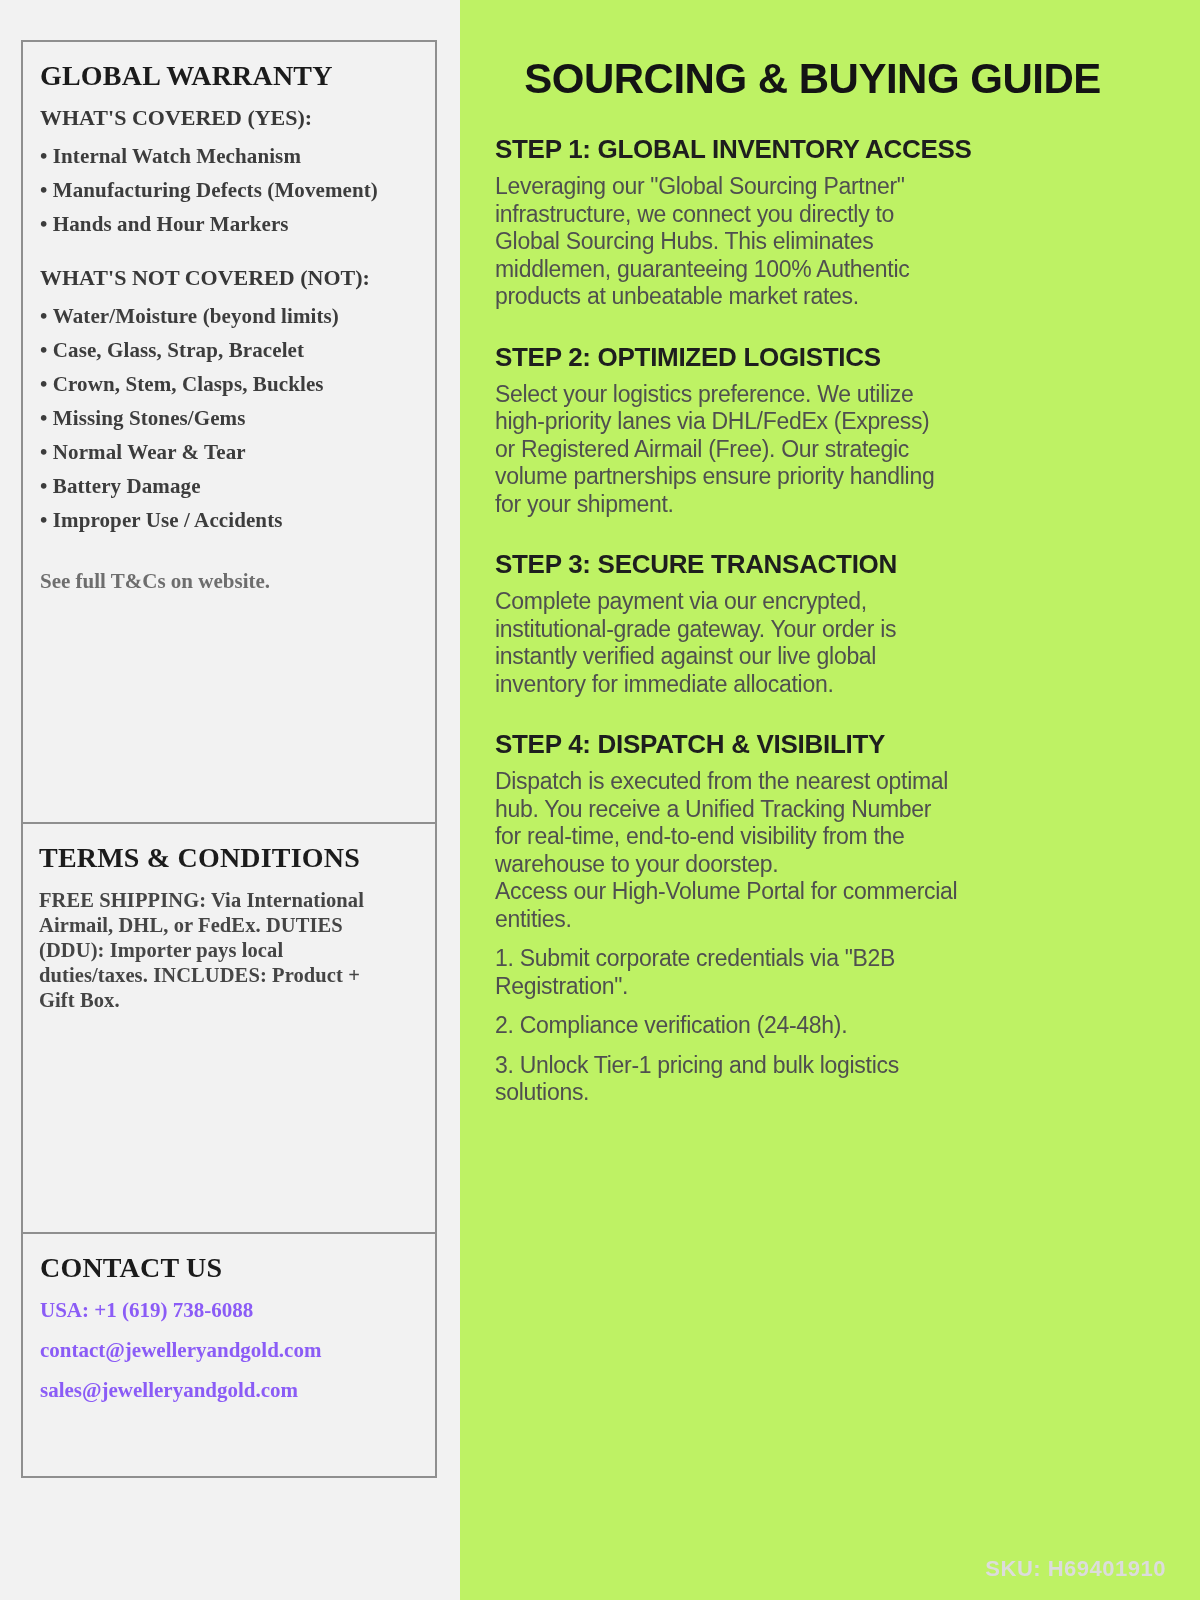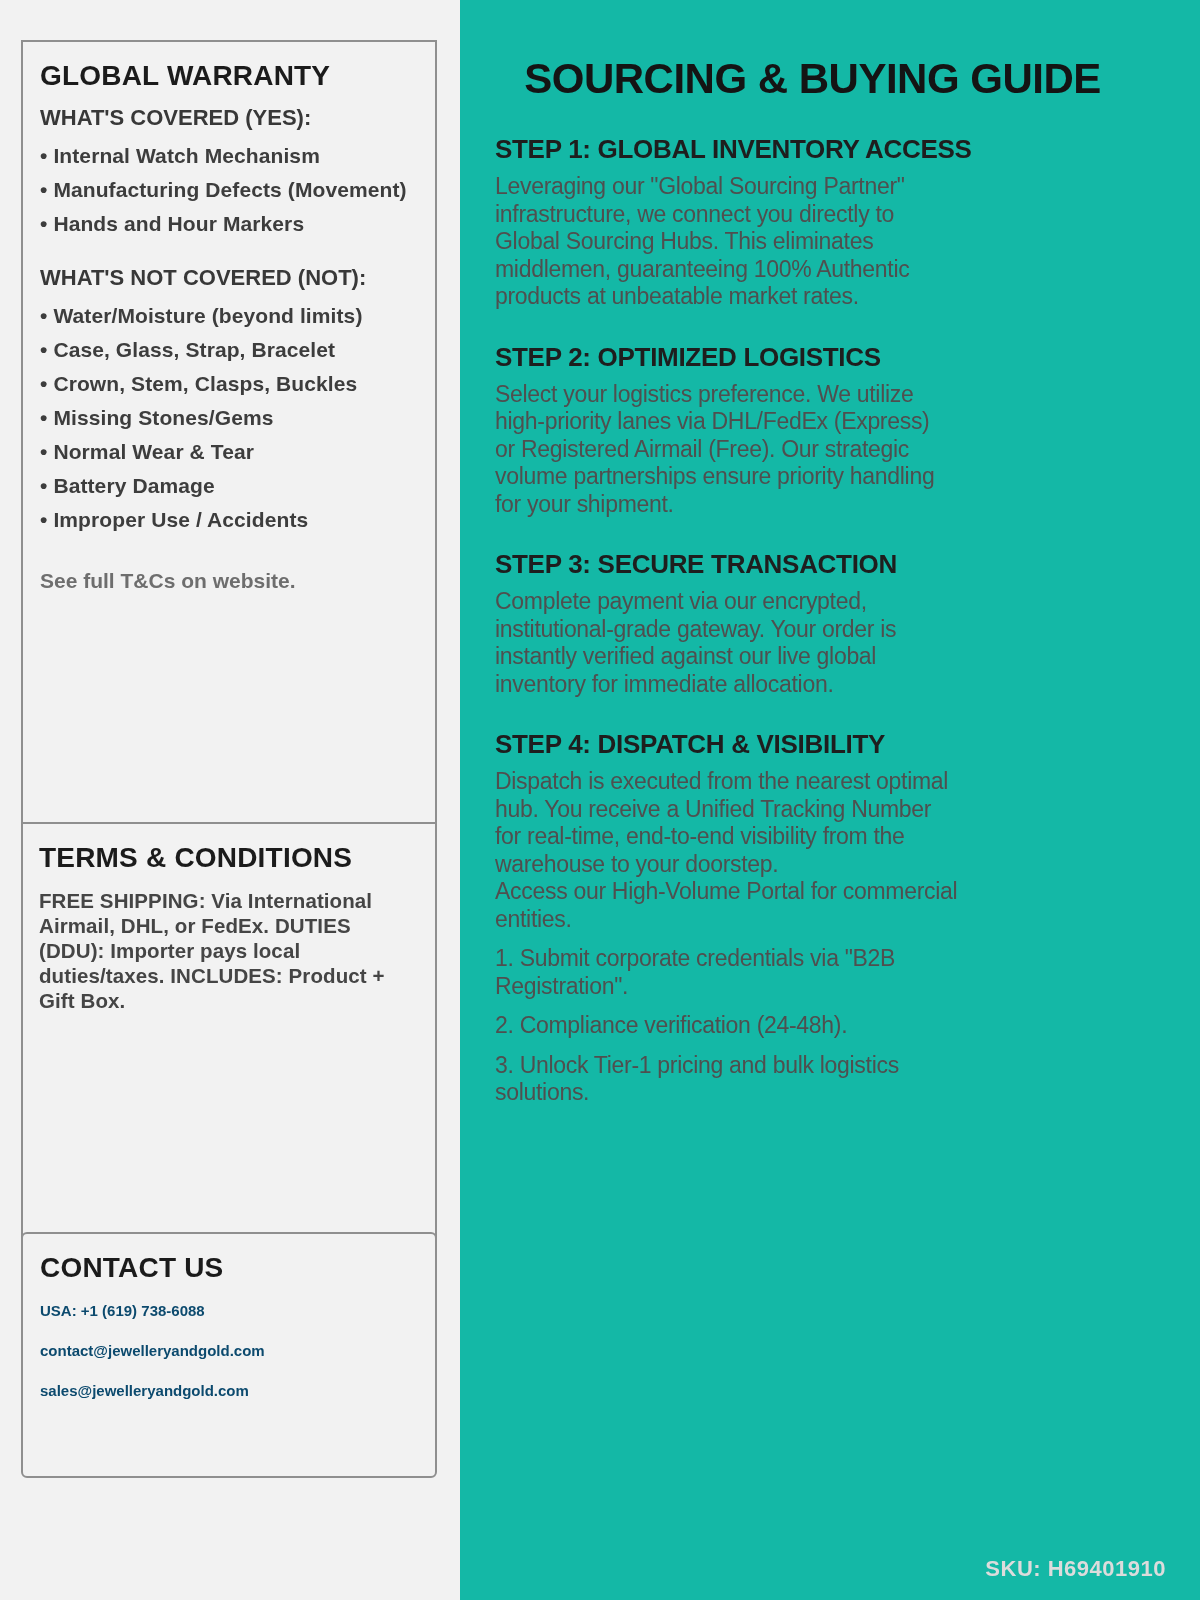--- a/index.html
+++ b/index.html
@@ -5,44 +5,44 @@
   html,body{margin:0;padding:0;}
   body{
     width:1200px;height:1600px;position:relative;overflow:hidden;
     background:#ffffff;
     font-family:"Liberation Sans",sans-serif;
   }
   
   .sidebar{position:absolute;left:0;top:0;width:460px;height:1600px;background:#f2f2f2;}
   .panel{
     position:absolute;left:21px;width:416px;box-sizing:border-box;
-    border:2px solid #8f8f8f;background:#f2f2f2;padding:18px 17px;
+    border:2px solid #8f8f8f;background:#f2f2f2;padding:18px 17px;font-family:Liberation Serif, serif;
   }
   #warranty-panel{top:40px;height:799px;}
   #terms-panel{top:822px;height:450px;padding-left:16px;}
-  #contact-panel{top:1232px;height:246px;border-radius:6px;}
+  #contact-panel{top:1232px;height:246px;}
   .panel-title{
     font-size:28px;font-weight:bold;color:#1b1b1b;margin:0 0 13px;letter-spacing:.2px;
   }
   .subhead{font-size:22px;font-weight:bold;color:#383838;margin:0 0 8px;}
   .subhead.not{margin-top:24px;}
   ul.bullets{list-style:none;margin:0;padding:0;}
   ul.bullets li{
     font-size:21px;font-weight:bold;color:#3d3d3d;line-height:34px;letter-spacing:.1px;
   }
   ul.bullets li::before{content:"•\00a0 ";color:#3d3d3d;}
   .footnote{font-size:21px;font-weight:bold;color:#6e6e6e;margin-top:32px;}
   .terms-body{
     font-size:20.5px;font-weight:bold;color:#454545;line-height:25px;
     white-space:pre-line;margin-top:14px;letter-spacing:.1px;
   }
-  .contact-line{font-size:15px;font-weight:bold;color:#0c4a6e;margin-top:19px;line-height:21px;}
+  .contact-line{font-size:21px;font-weight:bold;color:#8b5cf6;margin-top:19px;line-height:21px;}
   .contact-line:first-of-type{margin-top:16px;}
   
-  .main{position:absolute;left:460px;top:0;width:740px;height:1600px;background:#14b8a6;}
+  .main{position:absolute;left:460px;top:0;width:740px;height:1600px;background:#bef264;}
   .main-title{
     font-size:42px;font-weight:bold;color:#141414;text-align:center;
     margin:55px 55px 0 20px;letter-spacing:-.5px;
   }
   .content{margin:26px 70px 0 35px;}
   .content h2{
     font-size:26px;font-weight:bold;color:#1e1e1e;margin:31px 0 8px;letter-spacing:-.3px;
   }
   .content p.body{
     font-size:23px;color:#4f4f4f;line-height:27.5px;margin:0;

